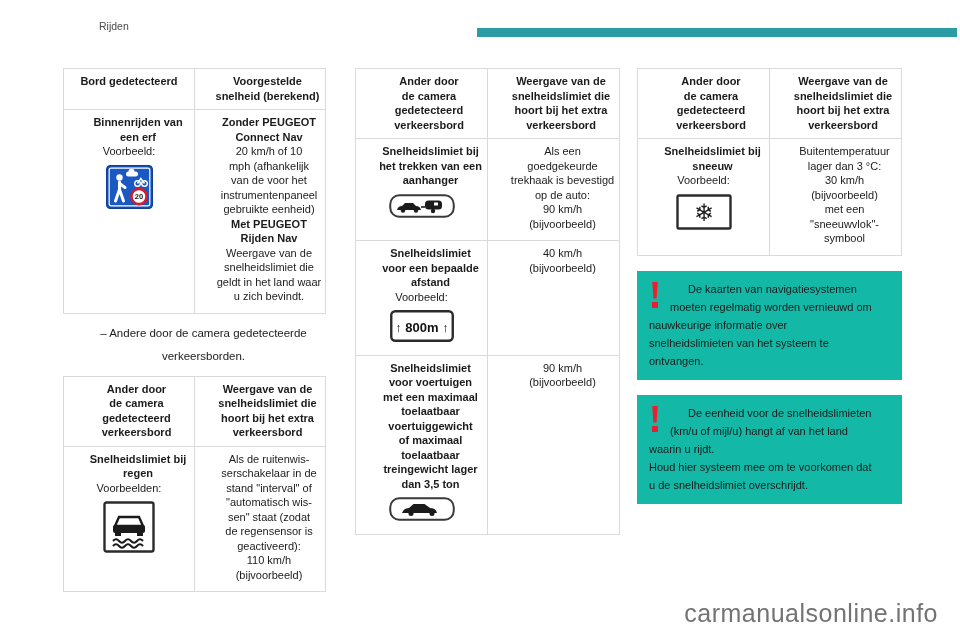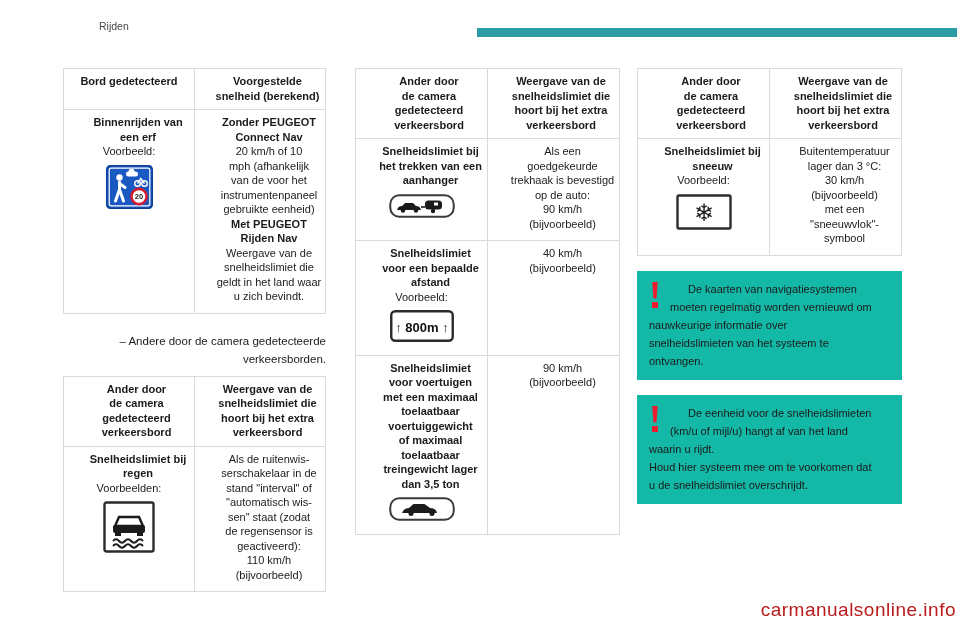--- a/index.html
+++ b/index.html
@@ -20,33 +20,33 @@
   #col3{left:637px;width:265px;}
 
   table{border-collapse:collapse;width:100%;table-layout:fixed;}
   th,td{
     border:1px solid #d8dadb;vertical-align:top;text-align:center;
     padding:5px 3px 9px;font-size:11px;line-height:14.5px;
   }
   th{font-weight:bold;padding-bottom:6px;}
   .sign-wrap{margin-top:6px;}
 
-  .dash-note{font-size:11.5px;line-height:18px;text-align:right;margin:18px 0 8px;}
+  .dash-note{font-size:11.5px;line-height:23px;text-align:center;margin:8px 0 8px;}
 
   .warnbox{
     background:#14b8a6;margin-top:15px;padding:9px 12px 10px;
     font-size:11px;line-height:18px;text-align:left;overflow:hidden;
   }
   .warn-icon{float:left;width:12px;height:28px;margin:2px 9px 2px 0;}
   .warn-icon .bar{width:7px;height:17px;margin:0 auto;background:#ed1c2e;
     clip-path:polygon(10% 0,90% 0,72% 100%,28% 100%);}
   .warn-icon .dot{width:6px;height:6px;margin:3px auto 0;background:#ed1c2e;}
 
   #page-number{position:absolute;left:44px;top:640px;font-size:14px;color:#3f4648;}
-  #watermark{position:absolute;right:4px;top:599px;font-size:19px;color:#b91c1c;letter-spacing:0.5px;}
+  #watermark{position:absolute;right:22px;top:599px;font-size:25px;color:#737373;letter-spacing:0.5px;}
 
   svg text{font-family:"Liberation Sans", sans-serif;}
 </style>
 </head>
 <body>
 
 <div id="section-label">Rijden</div>
 <div id="accent-bar"></div>
 
 <div id="col1" class="col">

